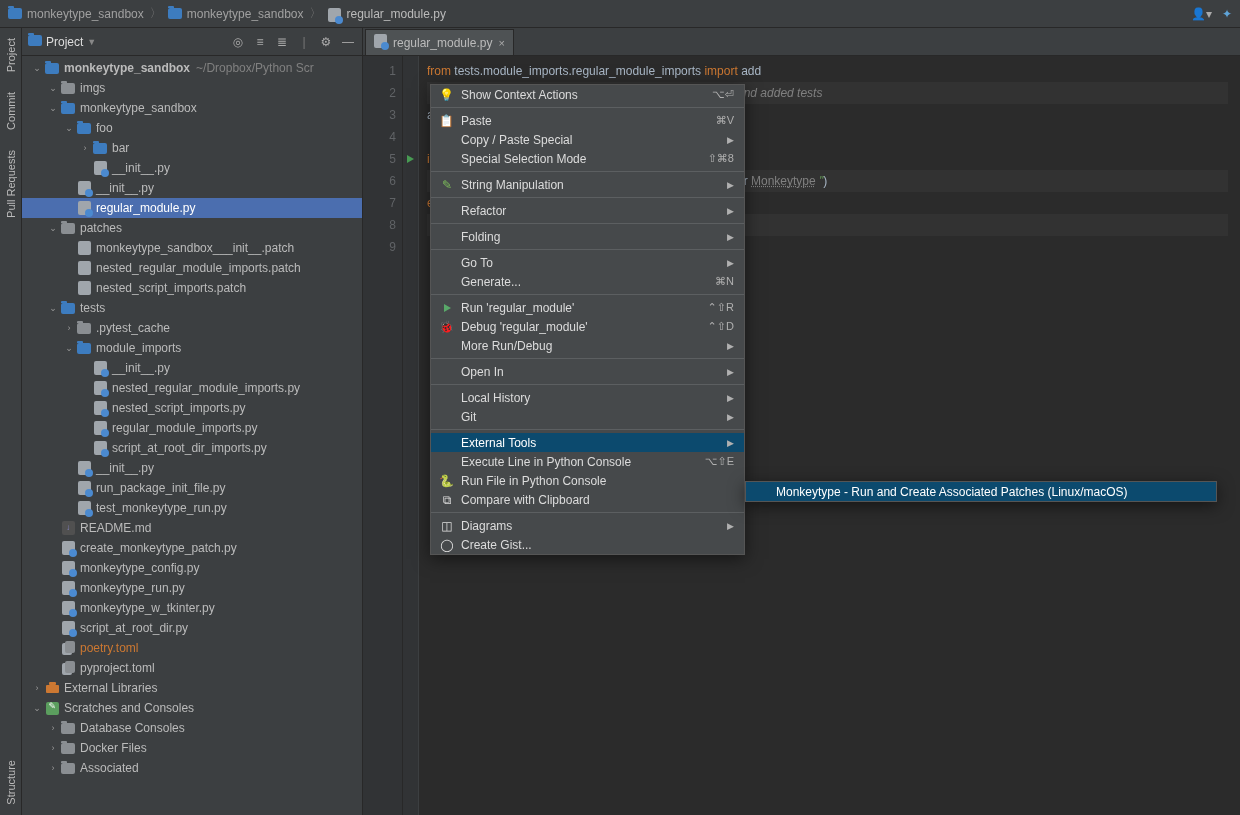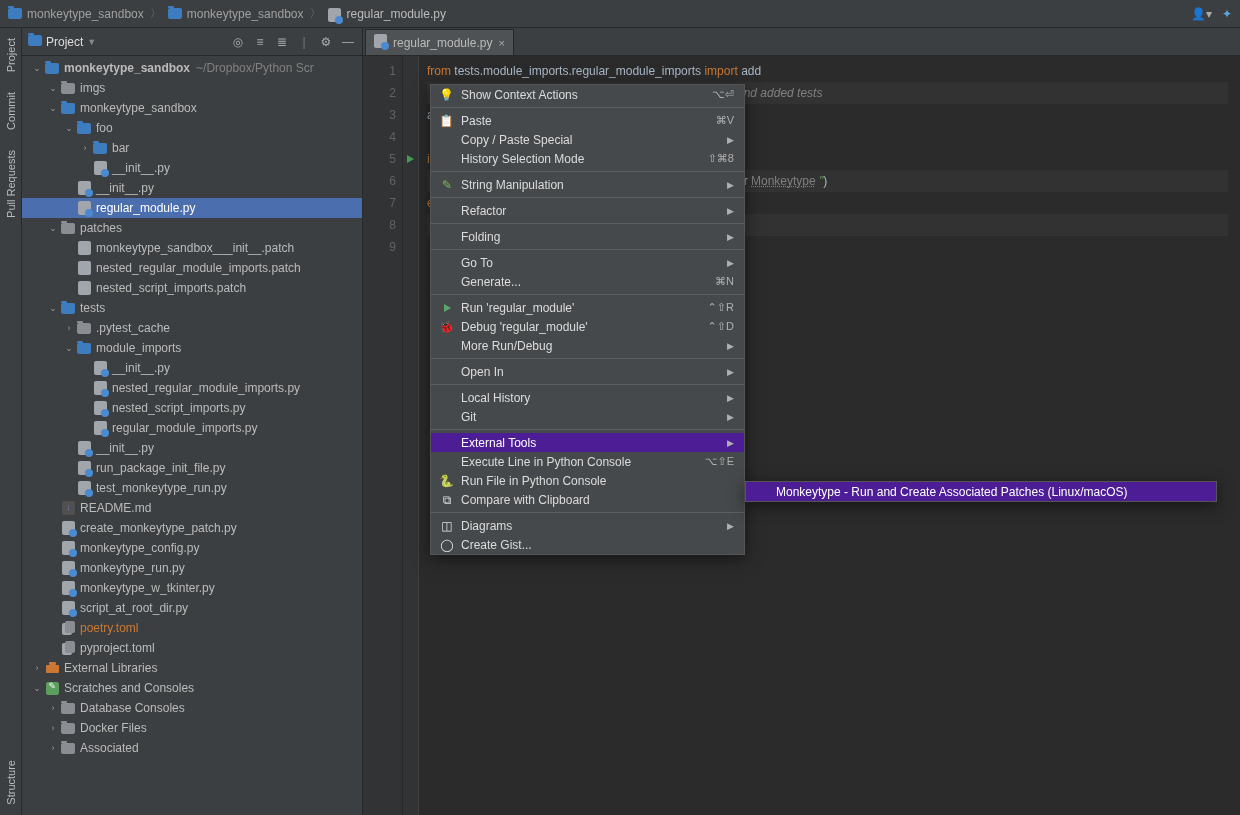--- a/index.html
+++ b/index.html
@@ -56,21 +56,21 @@
 .code-line { height: 22px; line-height: 22px; white-space: pre; color: #a9b7c6; }
 .kw { color: #cc7832; }
 .str { color: #629755; font-style: italic; }
 .comment { color: #808080; font-style: italic; }
 .ident-u { color: #808080; text-decoration: underline dotted #808080; }
 .code-line.hl { background: #323232; }
 
 
 .ctxmenu { position: absolute; background: #46494b; border: 1px solid #555; box-shadow: 0 4px 16px rgba(0,0,0,0.5); color: #dcdcdc; font-size: 12px; }
 .ctxmenu .item { height: 19px; display: flex; align-items: center; padding: 0 10px 0 8px; gap: 6px; }
-.ctxmenu .item.sel { background: #4c1d95; color: #fff; }
+.ctxmenu .item.sel { background: #0c4a6e; color: #fff; }
 .ctxmenu .item .lbl { flex: 1; white-space: nowrap; }
 .ctxmenu .item .shortcut { color: #b0b0b0; font-size: 11px; }
 .ctxmenu .item .sub { font-size: 9px; color: #b0b0b0; }
 .ctxmenu .item .sicon { width: 16px; display:inline-flex; align-items:center; justify-content:center; }
 .ctxmenu .sep { height: 1px; background: #5c5f61; margin: 3px 0; }
 
 
 .i-folder { width: 14px; height: 11px; background: #8a8e92; border-radius: 2px; display:inline-block; position:relative; }
 .i-folder::before { content:""; position:absolute; top:-2px; left:0; width:6px; height:2px; background:#8a8e92; border-radius:1px 1px 0 0; }
 .i-folder.blue { background: #3d7cbf; }
@@ -296,20 +296,28 @@
           </div>
           <div class="tree-row">
             <span class="indent" style="width: 56px;"></span>
             <span class="arrow"></span>
             <span class="icon">
               <span class="i-pyfile"></span>
             </span>
             <span class="label">regular_module_imports.py</span>
           </div>
           <div class="tree-row">
+            <span class="indent" style="width: 56px;"></span>
+            <span class="arrow"></span>
+            <span class="icon">
+              <span class="i-pyfile"></span>
+            </span>
+            <span class="label">script_at_root_dir_imports.py</span>
+          </div>
+          <div class="tree-row">
             <span class="indent" style="width: 40px;"></span>
             <span class="arrow"></span>
             <span class="icon">
               <span class="i-pyfile"></span>
             </span>
             <span class="label">__init__.py</span>
           </div>
           <div class="tree-row">
             <span class="indent" style="width: 40px;"></span>
             <span class="arrow"></span>
@@ -499,21 +507,21 @@
       <span class="lbl">Paste</span>
       <span class="shortcut">⌘V</span>
     </div>
     <div class="item">
       <span class="sicon"></span>
       <span class="lbl">Copy / Paste Special</span>
       <span class="sub">▶</span>
     </div>
     <div class="item">
       <span class="sicon"></span>
-      <span class="lbl">History Selection Mode</span>
+      <span class="lbl">Special Selection Mode</span>
       <span class="shortcut">⇧⌘8</span>
     </div>
     <div class="sep"></div>
     <div class="item">
       <span class="sicon">
         <span style="color:#7dbf5a">✎</span>
       </span>
       <span class="lbl">String Manipulation</span>
       <span class="sub">▶</span>
     </div>

